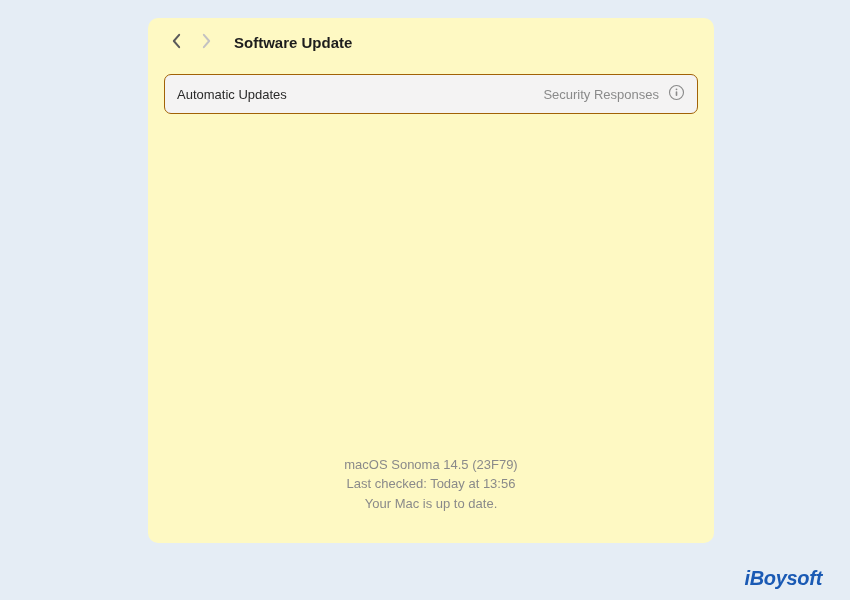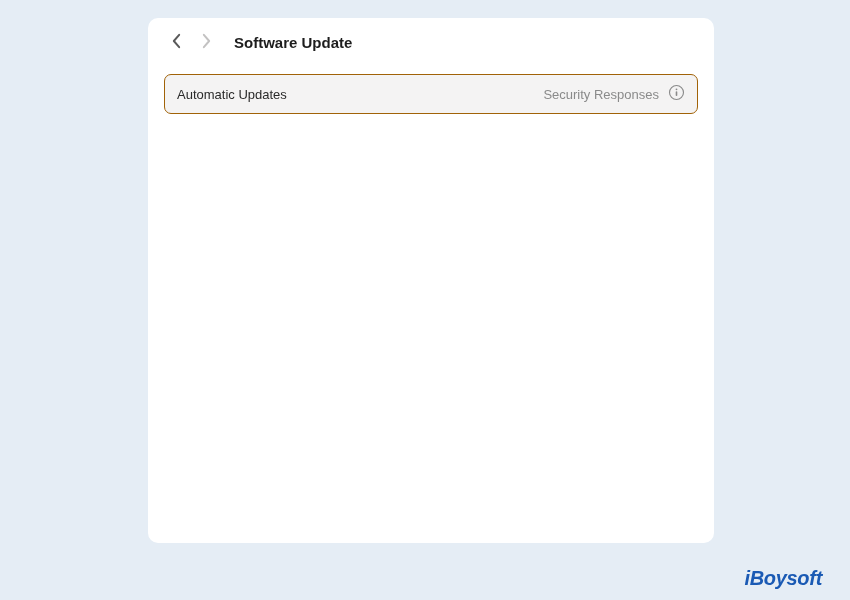--- a/index.html
+++ b/index.html
@@ -14,21 +14,21 @@
       height: 600px;
       overflow: hidden;
       position: relative;
     }
     .window {
       position: absolute;
       top: 18px;
       left: 148px;
       width: 566px;
       height: 525px;
-      background: #ffffff;
+      background: #fef9c3;
       border-radius: 10px;
     }
     .header {
       display: flex;
       align-items: center;
       padding: 12px 16px 10px 16px;
       gap: 6px;
     }
     .nav-btn {
       width: 24px;
@@ -141,15 +141,20 @@
           <svg viewBox="0 0 18 18" width="17" height="17">
             <circle cx="9" cy="9" r="7.4" fill="none" stroke="#8a8a8a" stroke-width="1.2"></circle>
             <circle cx="9" cy="5.6" r="0.95" fill="#8a8a8a"></circle>
             <rect x="8.15" y="7.6" width="1.7" height="5.2" rx="0.85" fill="#8a8a8a"></rect>
           </svg>
         </span>
       </button>
     </div>
   </div>
 
+  <div class="status">
+    <div>macOS Sonoma 14.5 (23F79)</div>
+    <div>Last checked: Today at 13:56</div>
+    <div>Your Mac is up to date.</div>
+  </div>
 </div>
 
 <div class="watermark">iBoysoft</div>
 
 </body></html>

